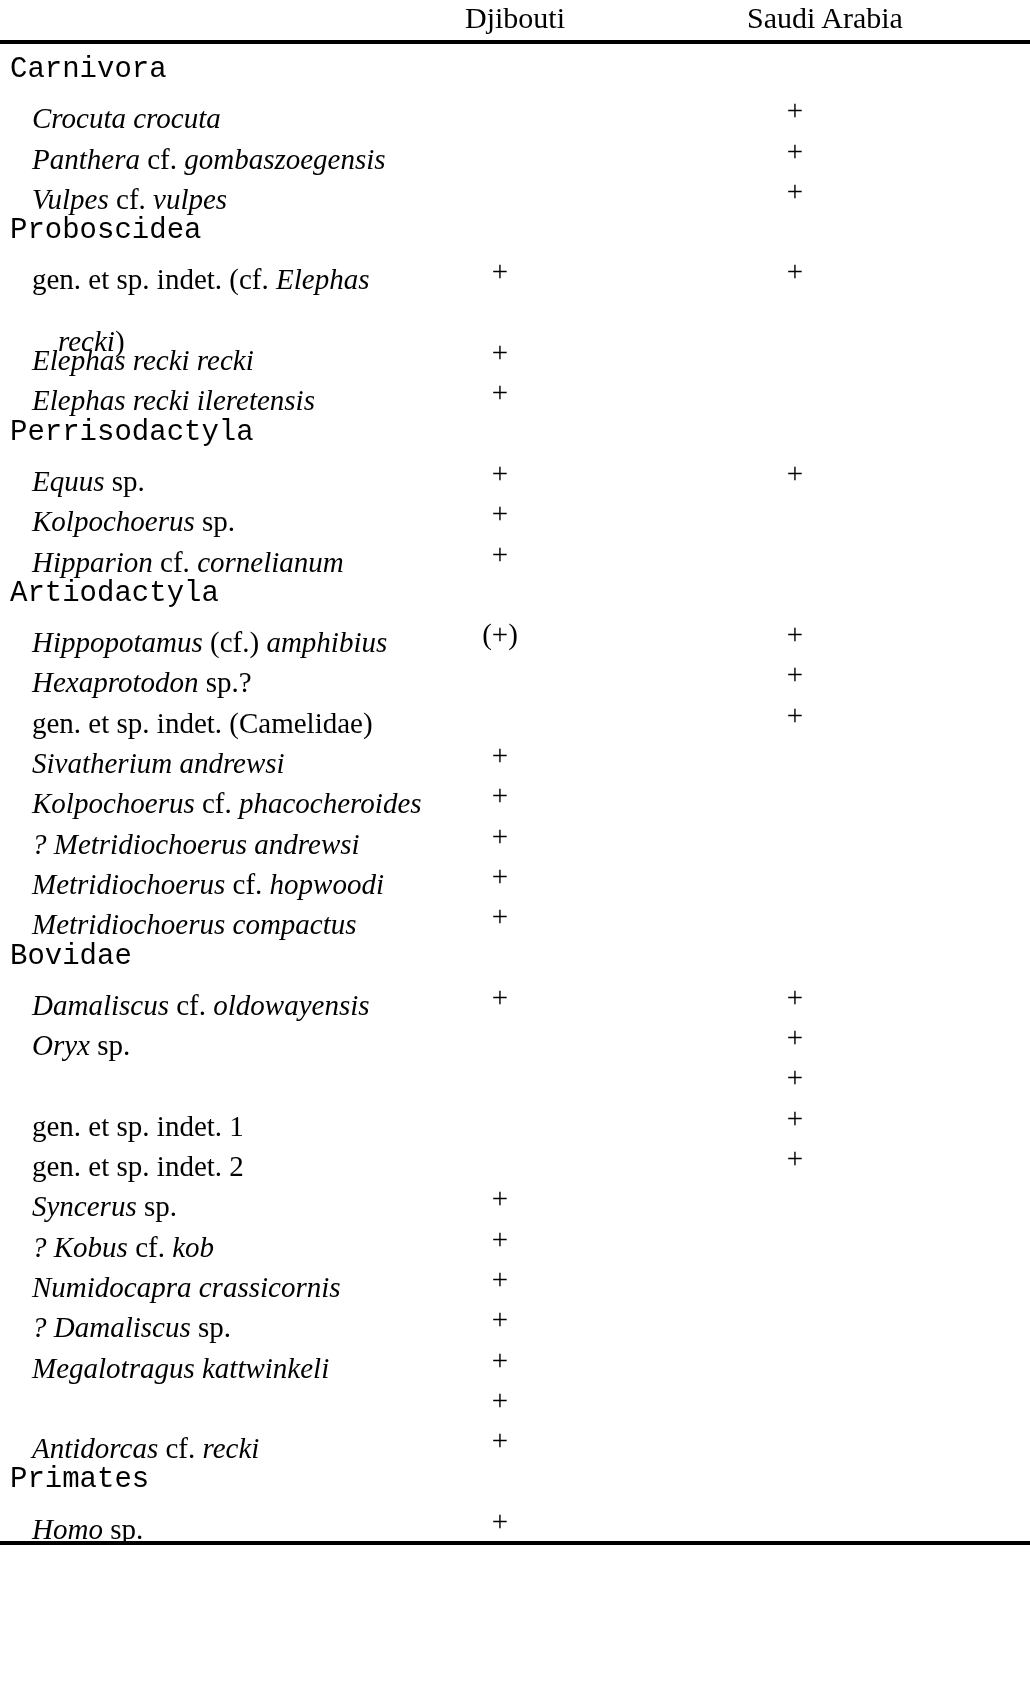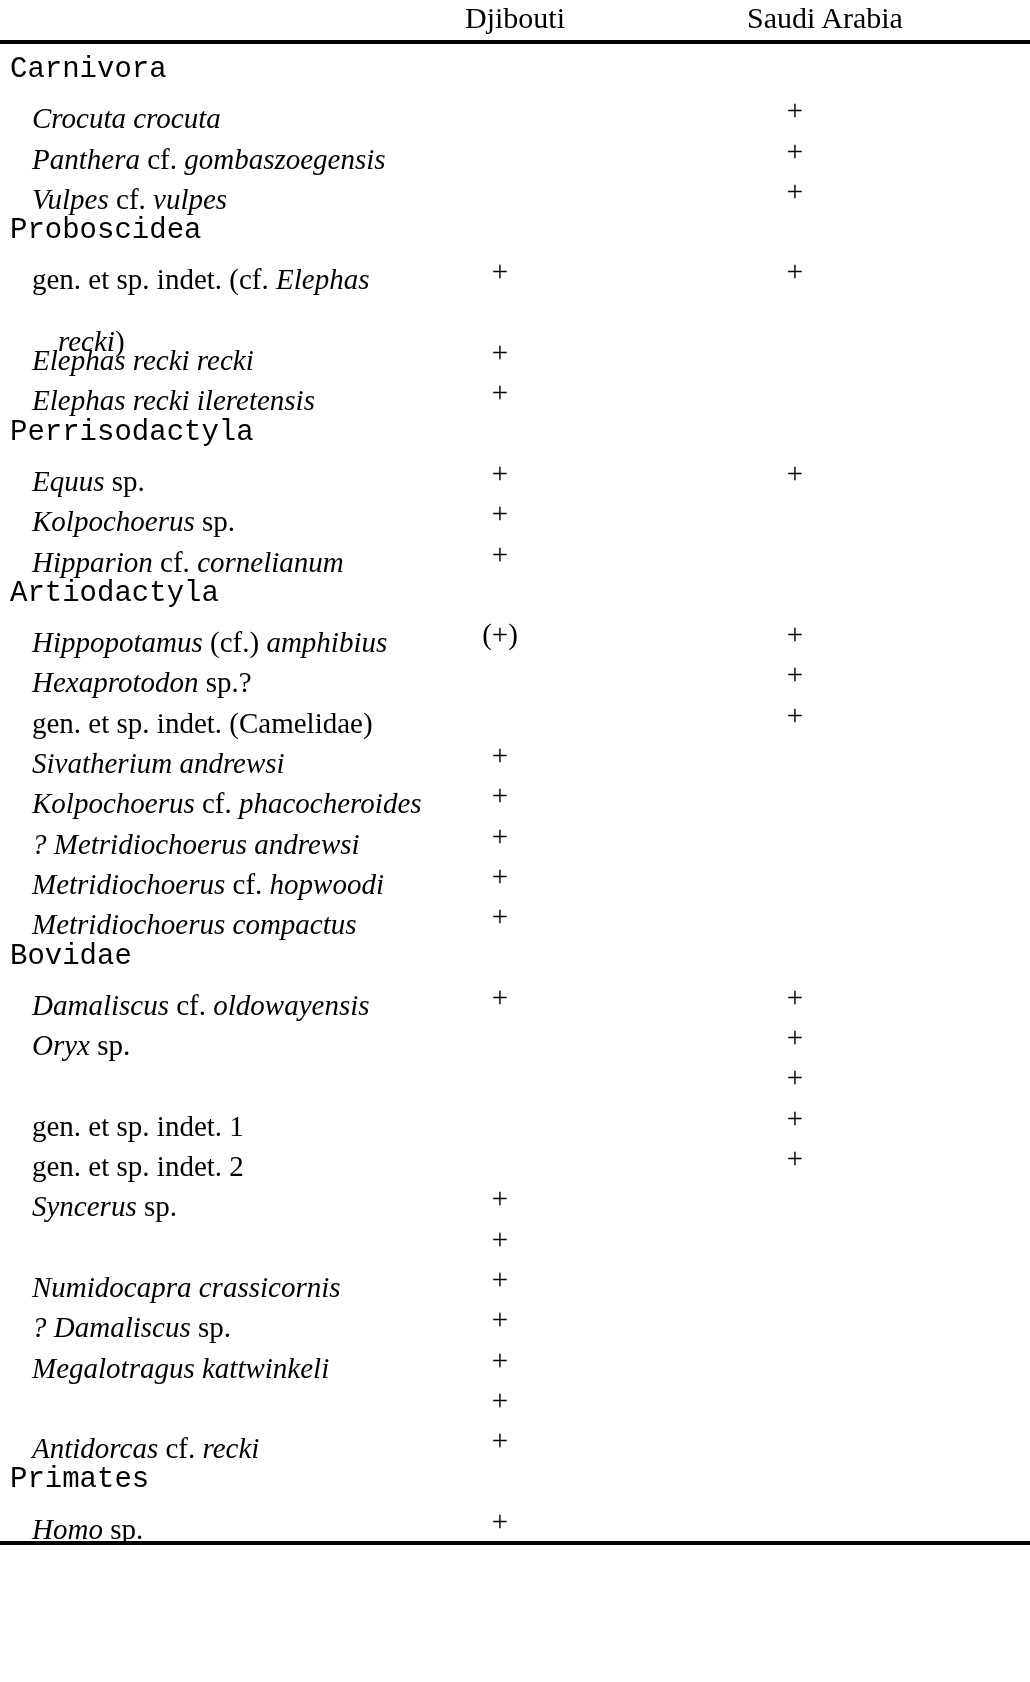--- a/index.html
+++ b/index.html
@@ -242,20 +242,21 @@
         <div class="taxon">gen. et sp. indet. 2</div>
         <div class="mark dj"></div>
         <div class="mark sa">+</div>
       </div>
       <div class="row level-species">
         <div class="taxon"><i>Syncerus</i> sp.</div>
         <div class="mark dj">+</div>
         <div class="mark sa"></div>
       </div>
       <div class="row level-species">
+        <div class="taxon"><i>? Kobus</i> cf. <i>kob</i></div>
         <div class="mark dj">+</div>
         <div class="mark sa"></div>
       </div>
       <div class="row level-species">
         <div class="taxon"><i>Numidocapra crassicornis</i></div>
         <div class="mark dj">+</div>
         <div class="mark sa"></div>
       </div>
       <div class="row level-species">
         <div class="taxon"><i>? Damaliscus</i> sp.</div>

